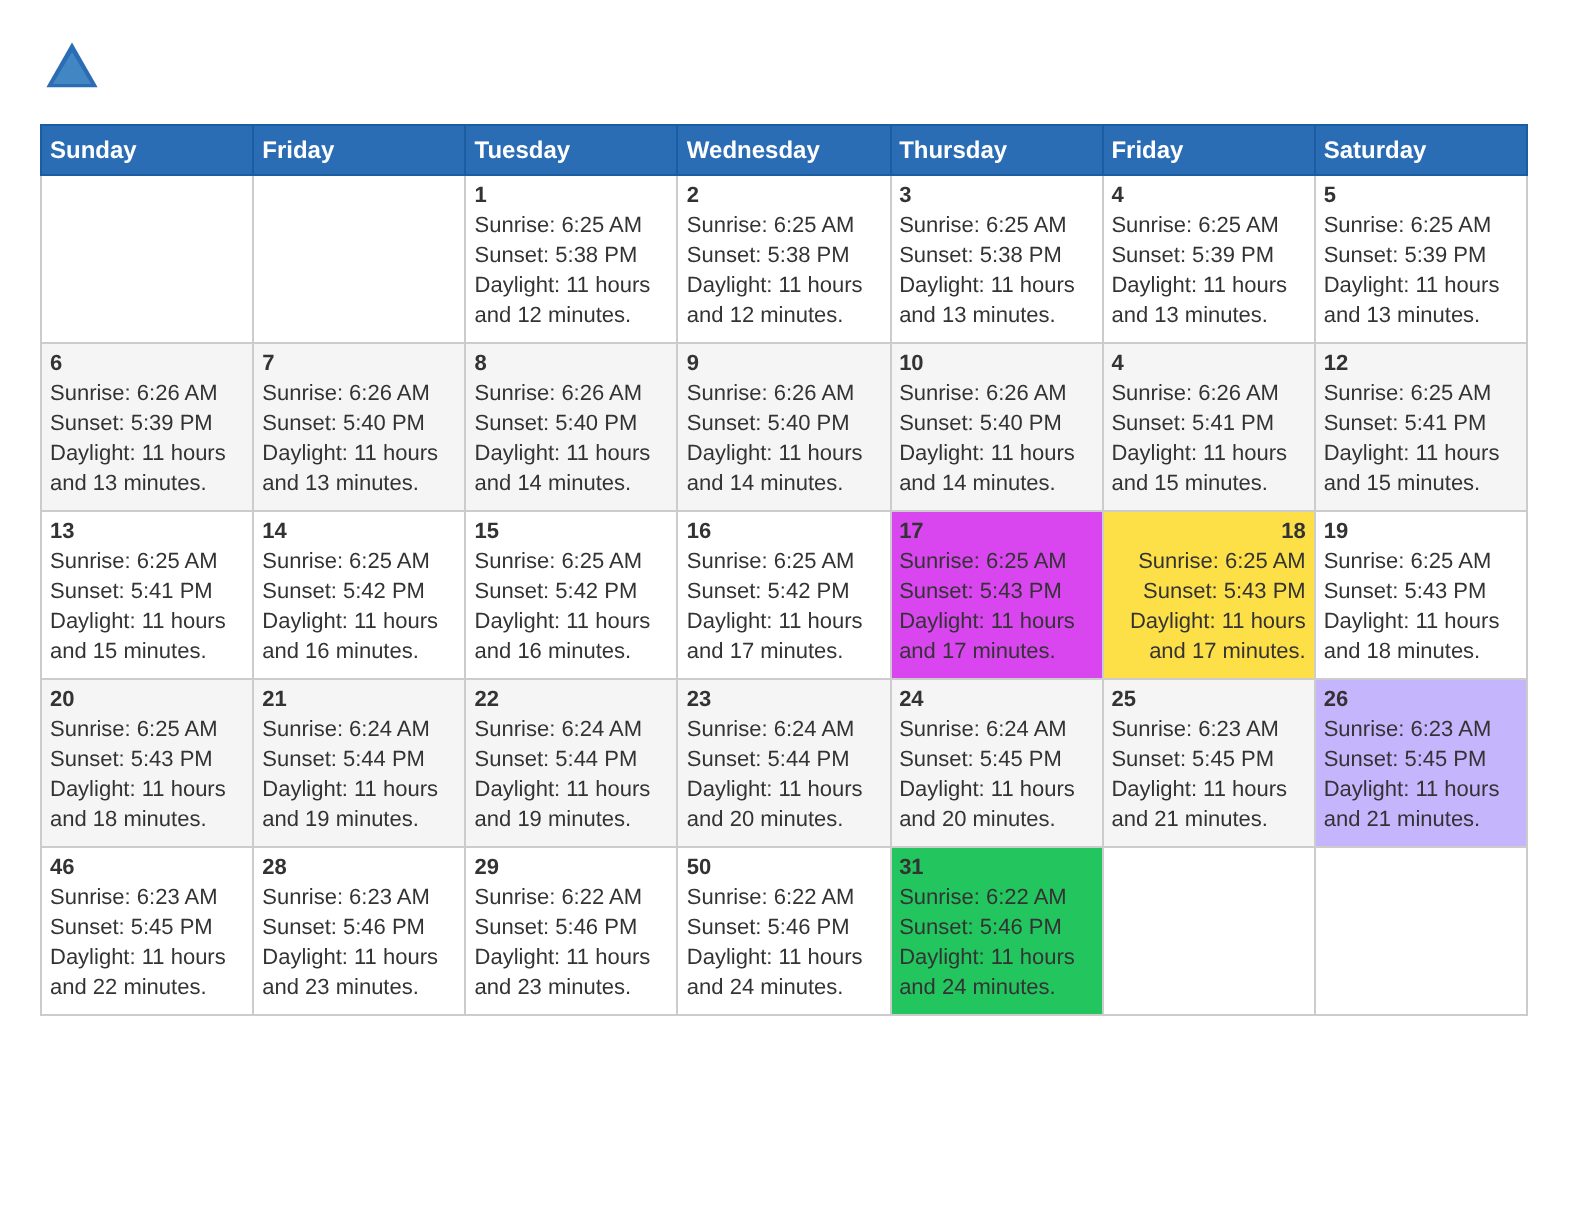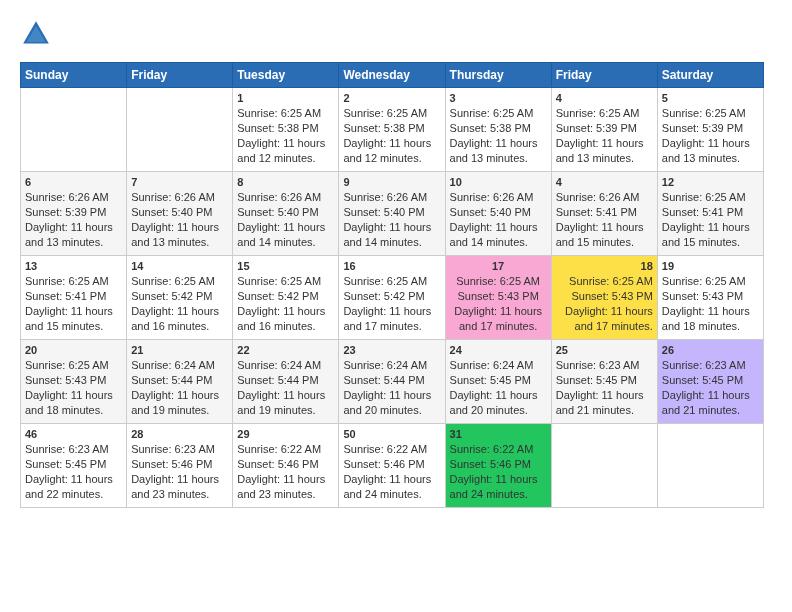--- a/index.html
+++ b/index.html
@@ -206,21 +206,21 @@
           <span class="cell-text">Sunrise: 6:25 AM<br>Sunset: 5:42 PM<br>Daylight: 11 hours and 16 minutes.</span>
         </td>
           <td style="background: rgb(255, 255, 255);">
           <span class="day-num">15</span>
           <span class="cell-text">Sunrise: 6:25 AM<br>Sunset: 5:42 PM<br>Daylight: 11 hours and 16 minutes.</span>
         </td>
           <td style="background: rgb(255, 255, 255);">
           <span class="day-num">16</span>
           <span class="cell-text">Sunrise: 6:25 AM<br>Sunset: 5:42 PM<br>Daylight: 11 hours and 17 minutes.</span>
         </td>
-          <td style="background: #f9a8d4; text-align: center;">
+          <td style="background: #d946ef;">
           <span class="day-num">17</span>
           <span class="cell-text">Sunrise: 6:25 AM<br>Sunset: 5:43 PM<br>Daylight: 11 hours and 17 minutes.</span>
         </td>
           <td style="background: #fde047; text-align: right;">
           <span class="day-num">18</span>
           <span class="cell-text">Sunrise: 6:25 AM<br>Sunset: 5:43 PM<br>Daylight: 11 hours and 17 minutes.</span>
         </td>
           <td style="background: rgb(255, 255, 255);">
           <span class="day-num">19</span>
           <span class="cell-text">Sunrise: 6:25 AM<br>Sunset: 5:43 PM<br>Daylight: 11 hours and 18 minutes.</span>

